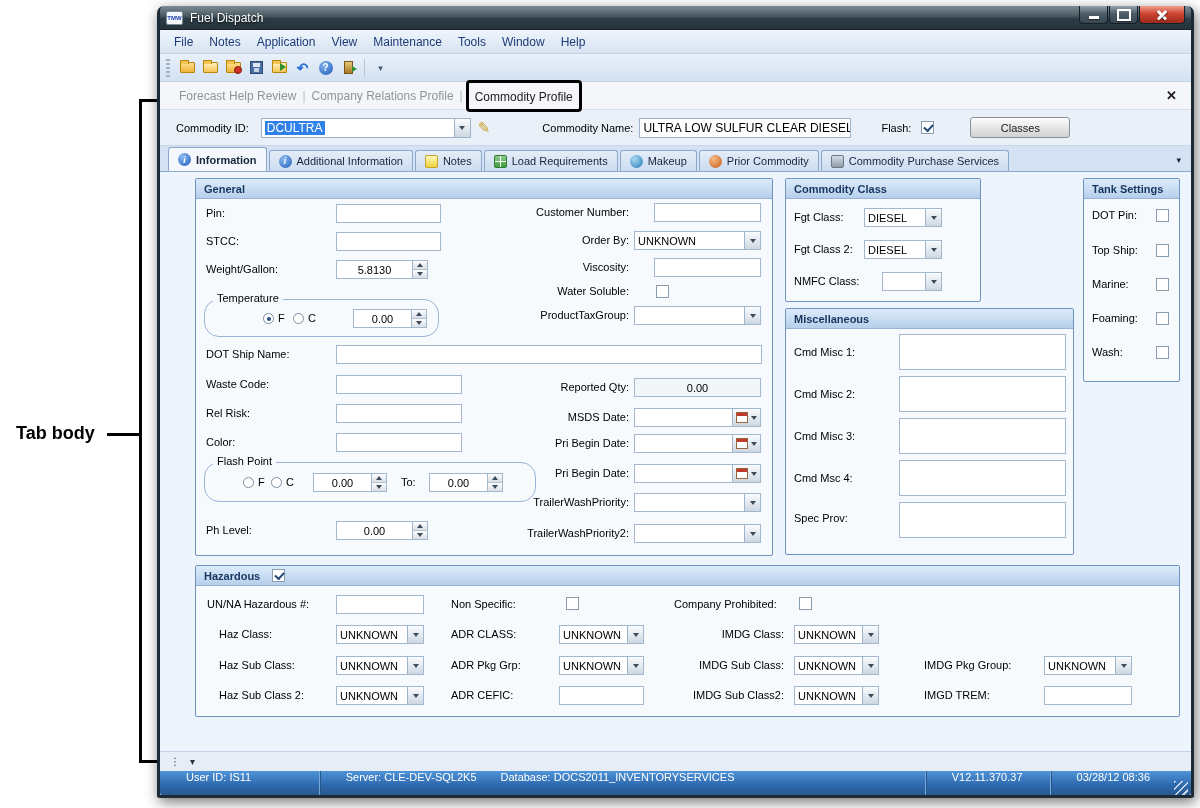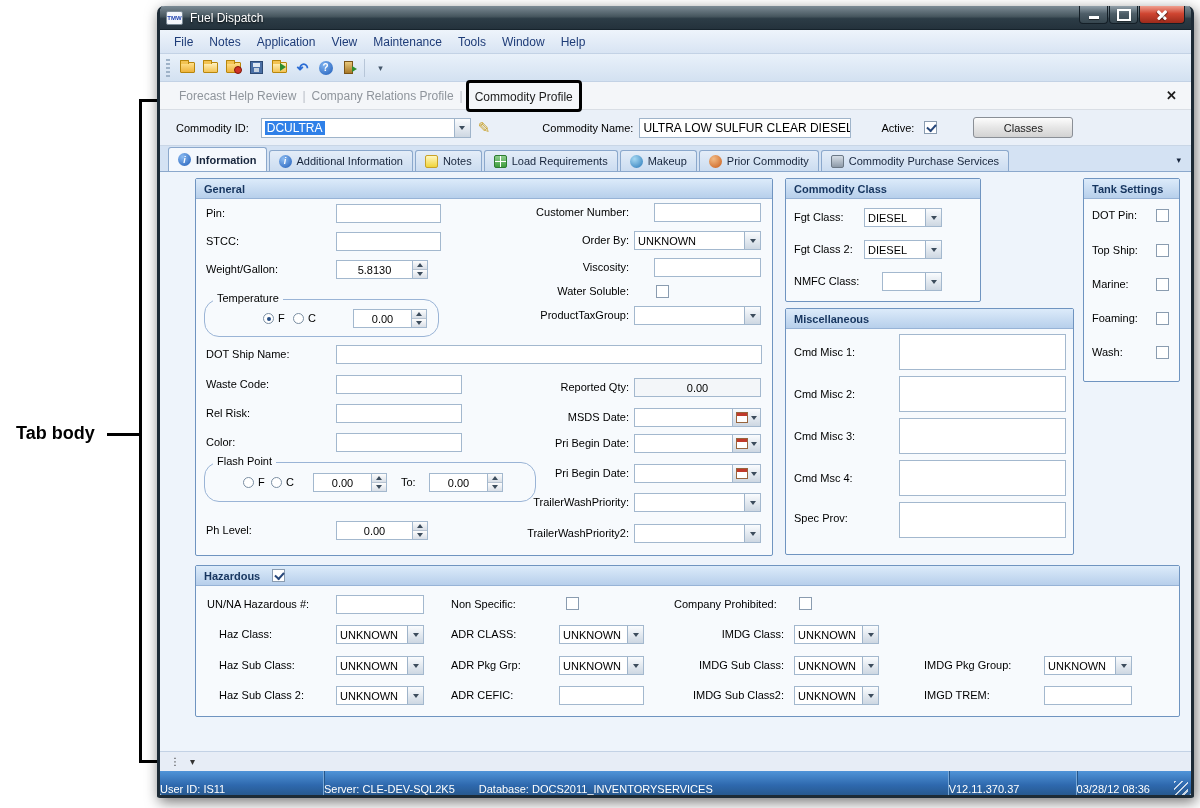--- a/index.html
+++ b/index.html
@@ -108,21 +108,21 @@
   .chkbox.checked::after{content:'';position:absolute;left:2px;top:2px;width:7px;height:4px;border-left:2px solid #27477a;border-bottom:2px solid #27477a;transform:rotate(-48deg)}
   .radio{display:inline-block;width:11px;height:11px;border:1px solid #7a8ea2;border-radius:50%;background:#fff;position:relative;flex:none}
   .radio.sel::after{content:'';position:absolute;left:2.5px;top:2.5px;width:4px;height:4px;border-radius:50%;background:#274f86}
   .subgrp{position:absolute;border:1px solid #9ab4d6;border-radius:15px}
   .subgrp-title{position:absolute;top:-8px;left:8px;background:#f7fafd;padding:0 4px;font-size:11px;color:#000;white-space:nowrap}
 
   
   .ministrip{height:20px;flex:none;background:#e7edf6;border-top:1px solid #c3d2e5;display:flex;align-items:center;padding:0 10px;gap:10px}
   .ministrip span{font-size:10px;color:#333}
   .statusbar{height:24px;flex:none;background:linear-gradient(#4f94d8,#2e68ad 60%,#27598f);display:flex;align-items:center;color:#fff;font-size:11px;border-radius:0 0 2px 2px}
-  .sseg{height:100%;display:flex;align-items:flex-end;padding-left:0;gap:24px;white-space:nowrap}
+  .sseg{height:100%;display:flex;align-items:flex-start;padding-left:26px;gap:24px;white-space:nowrap}
   .sseg + .sseg{border-left:1px solid #78a8d8;box-shadow:inset 1px 0 0 #24578c}
   .rgrip{margin-left:auto;width:14px;height:14px;margin-right:3px;align-self:flex-end;
     background:repeating-linear-gradient(135deg,rgba(255,255,255,.75) 0 2px,transparent 2px 5px)}
 </style>
 </head>
 <body>
 
 <div class="ann-label">Tab body</div>
 <div class="ann-line" style="left:107px;top:433px;width:35px;height:3px"></div>
 <div class="ann-line" style="left:139px;top:99px;width:3px;height:664px"></div>
@@ -199,21 +199,21 @@
       <span class="cval"><span class="sel-text">DCULTRA</span></span>
       <span class="ddbtn">
           <i class="tdn"></i>
         </span>
     </span>
     <span class="pencil" style="margin-left:7px">✎</span>
     <span class="hlbl" style="margin-left:52px">Commodity Name:</span>
     <span class="combo" style="margin-left:6px;width:212px">
       <span class="cval">ULTRA LOW SULFUR CLEAR DIESEL</span>
     </span>
-    <span class="hlbl" style="margin-left:30px">Active:</span>
+    <span class="hlbl" style="margin-left:30px">Flash:</span>
     <span class="chkbox checked" style="margin-left:10px"></span>
     <button class="btn" style="margin-left:36px;width:100px">Classes</button>
   </div>
 
   <div class="innertabs">
     <span class="itab active">
       <span class="ti info">i</span>
       <span>Information</span>
     </span>
     <span class="itab">

